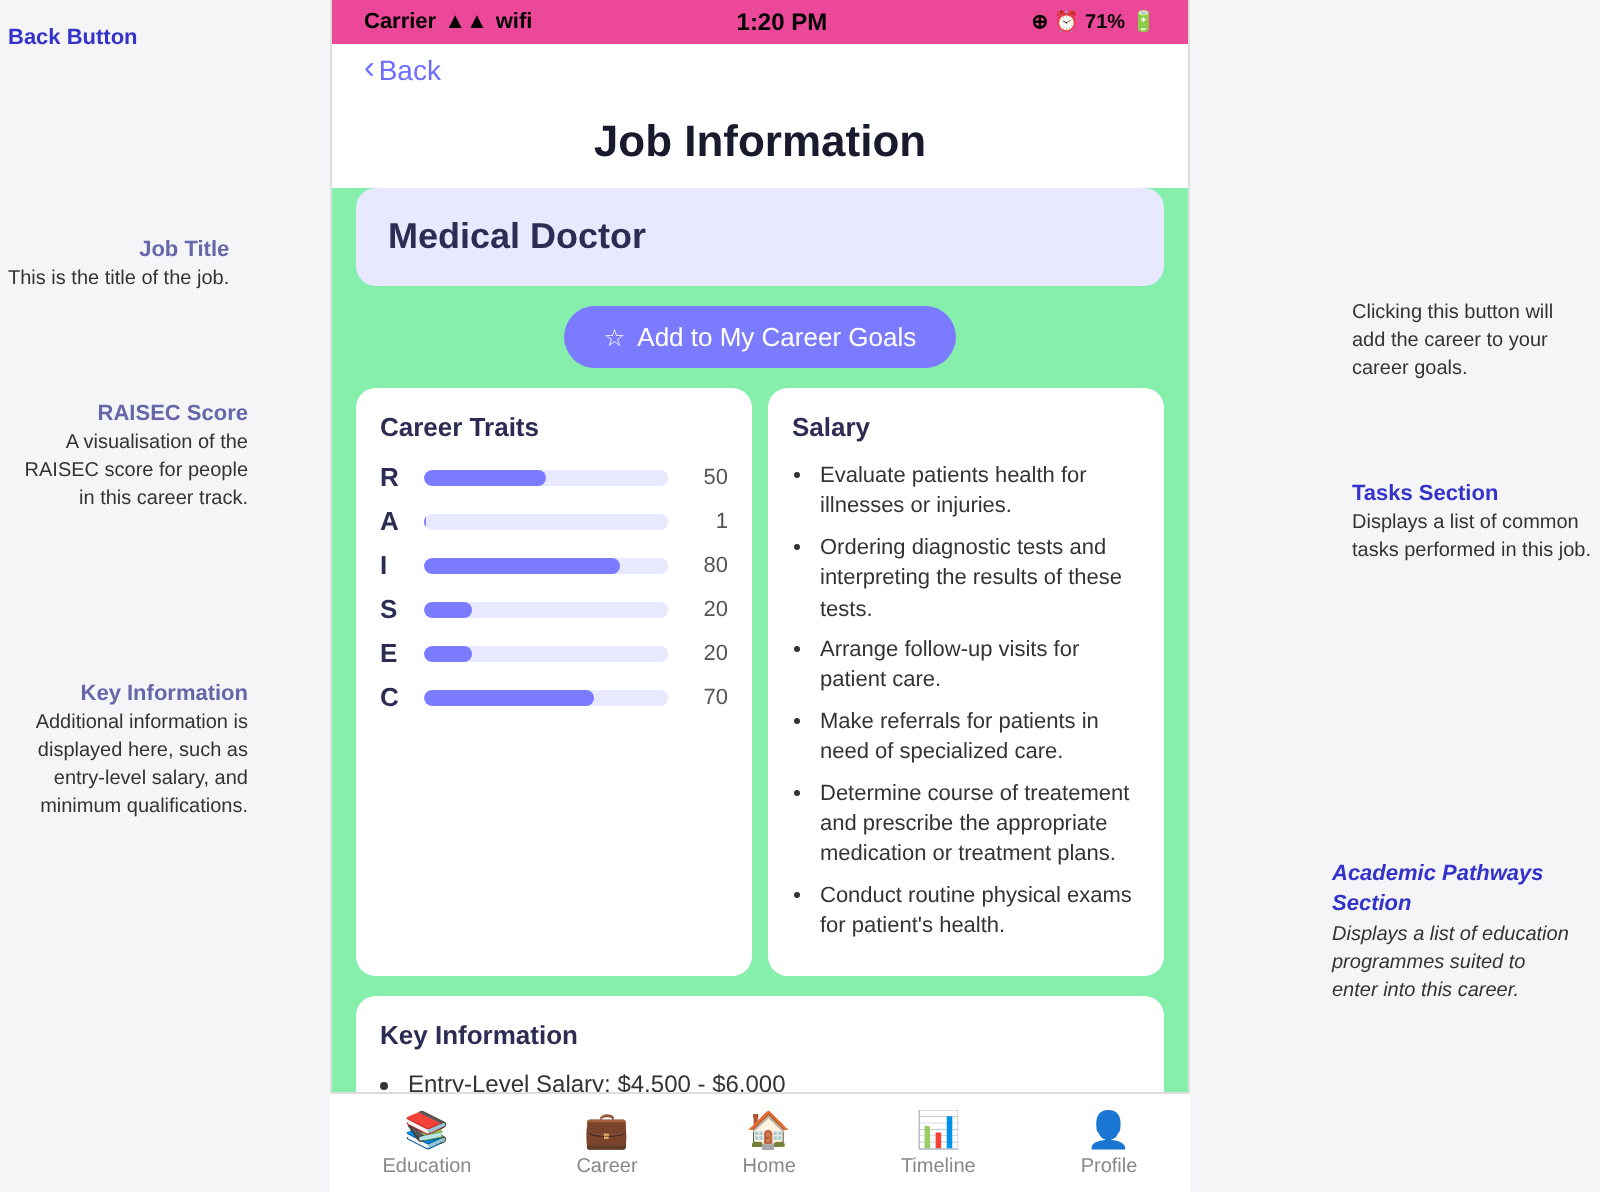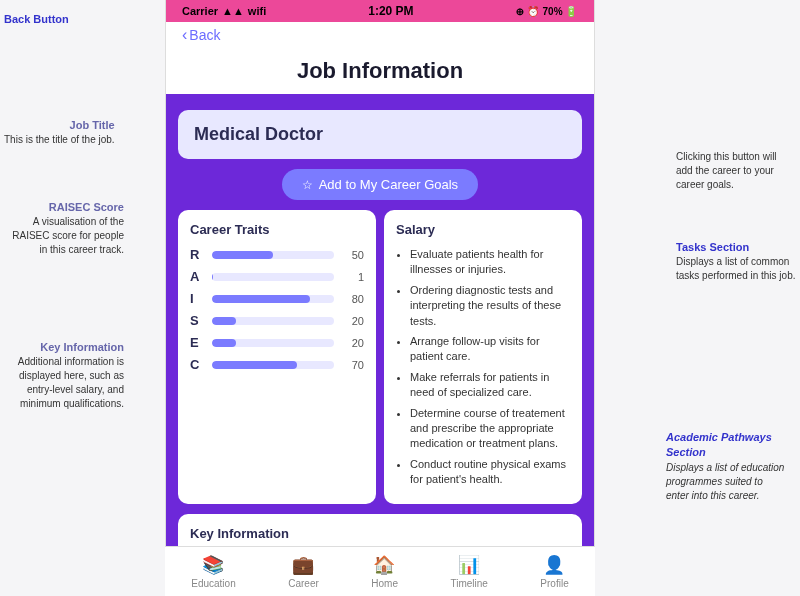--- a/index.html
+++ b/index.html
@@ -61,22 +61,22 @@
       font-weight: 700;
       color: #1a1a2e;
       padding: 6px 0 10px;
       background: #fff;
     }
 
     
     .content-scroll {
       overflow-y: auto;
       height: calc(596px - 44px - 50px);
-      padding: 16px 12px 10px;
-      background: #6d28d9;
+      padding: 0 12px 10px;
+      background: #86efac;
     }
 
     
     .job-title-card {
       background: #e8e8ff;
       border-radius: 10px;
       padding: 14px 16px;
       margin-bottom: 10px;
     }
     .job-title-text {
@@ -290,21 +290,21 @@
   <div class="status-bar">
     <div class="status-left">
       <span>Carrier</span>
       <span>▲▲</span>
       <span>wifi</span>
     </div>
     <div style="font-size:12px; font-weight:600;">1:20 PM</div>
     <div class="status-right">
       <span>⊕</span>
       <span>⏰</span>
-      <span>70%</span>
+      <span>71%</span>
       <span>🔋</span>
     </div>
   </div>
 
   <div class="nav-bar">
     <div class="back-btn">
       <span class="back-chevron">‹</span>
       <span>Back</span>
     </div>
   </div>

